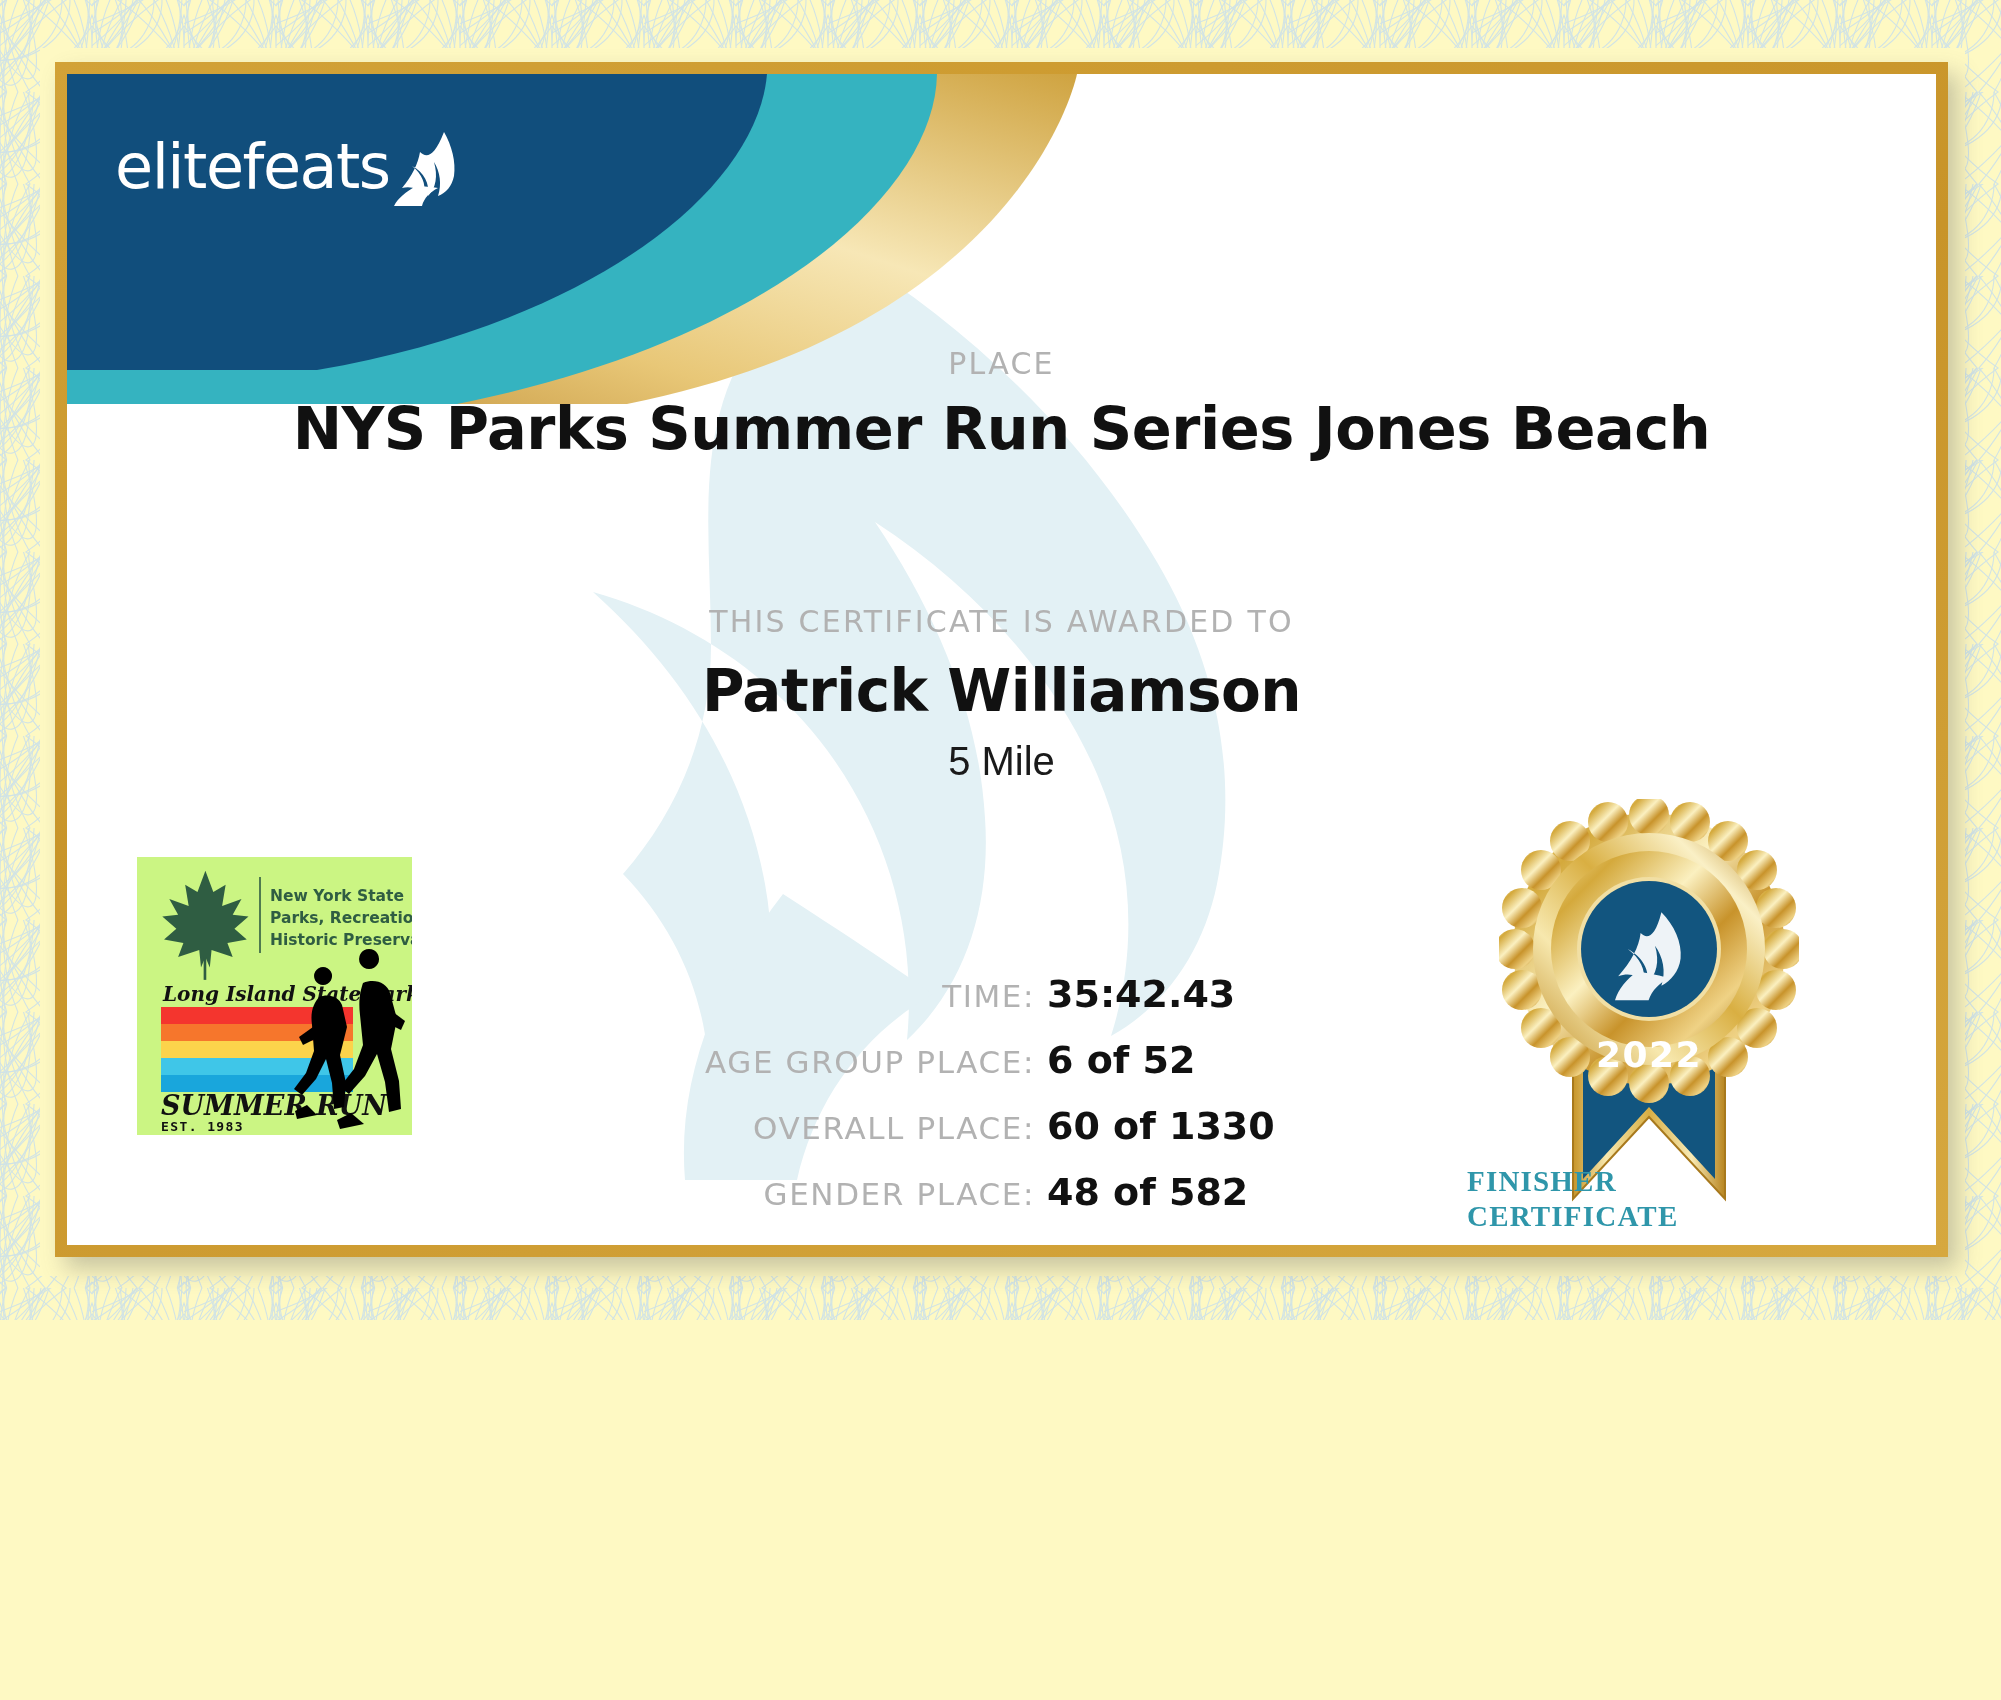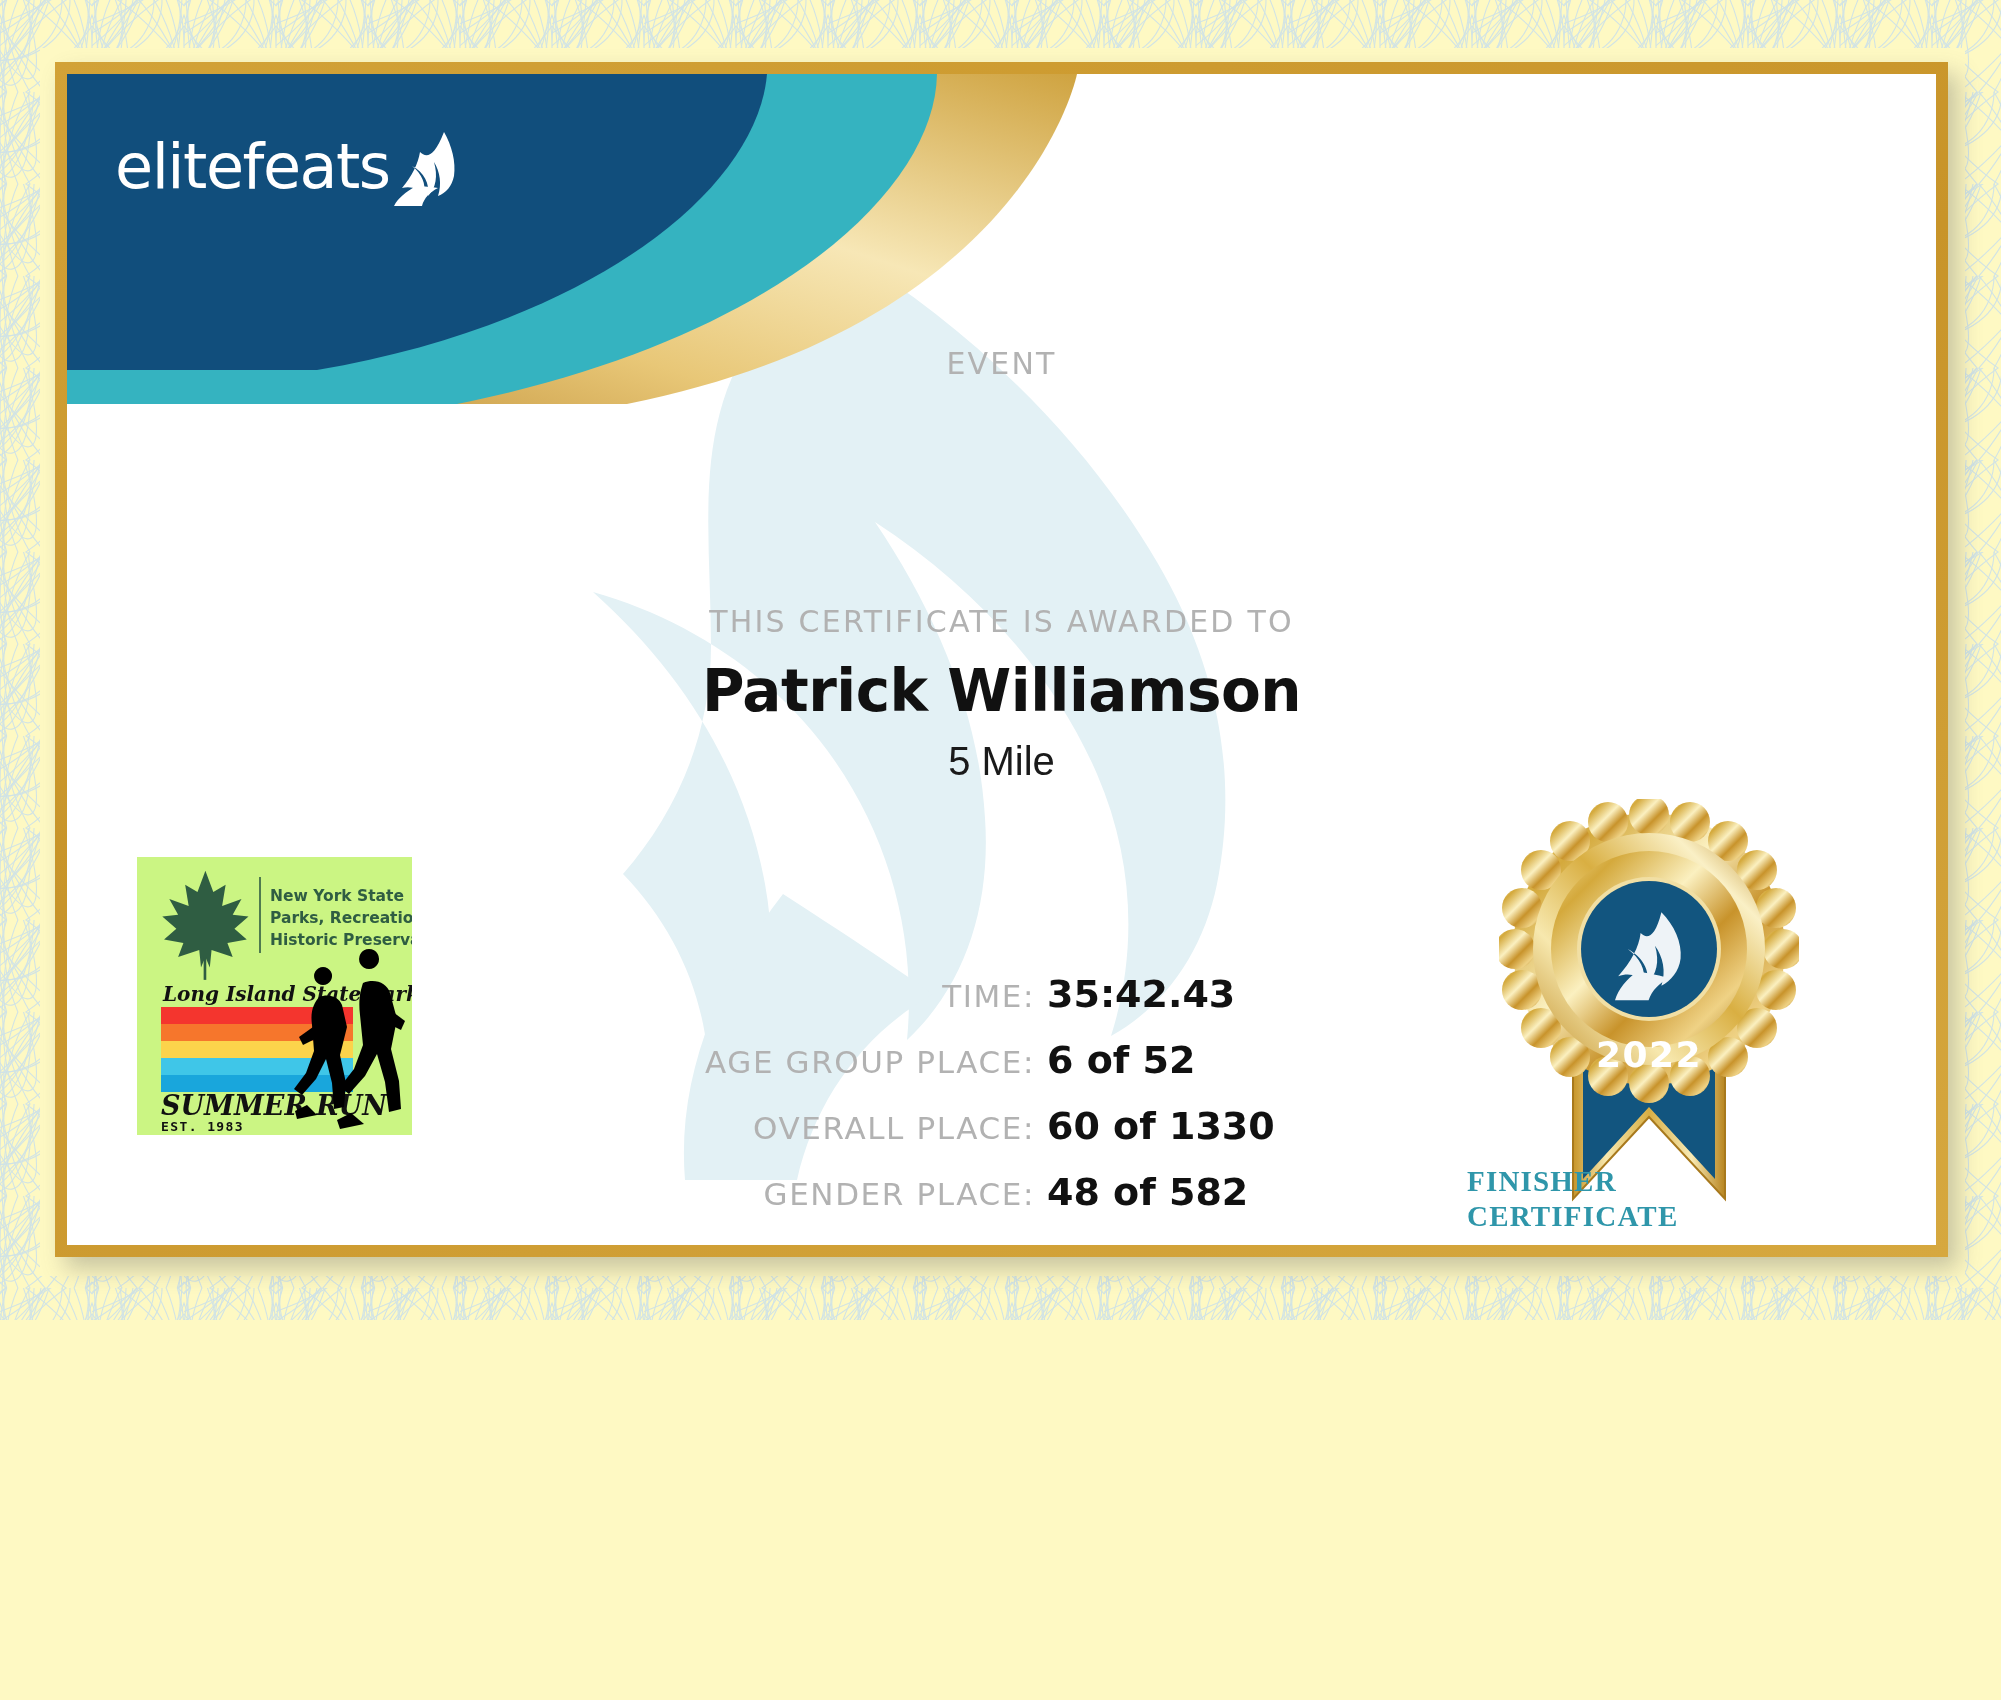--- a/index.html
+++ b/index.html
@@ -231,22 +231,23 @@
                      C26 58 18 56 10 58 C20 46 26 34 28 22
                      C34 28 42 28 52 2 Z"></path>
             <path d="M24 56 C14 62 6 68 2 76 L30 76 C32 68 38 62 46 58
                      C40 57 32 56 24 56 Z"></path>
           </g>
         </svg>
       </div>
 
       <div class="content">
 
-        <div class="label-muted event-label">EVENT</div>
-
+        <div class="label-muted event-label">PLACE</div>
+
+        <div class="event-title">NYS Parks Summer Run Series Jones Beach</div>
 
         <div class="label-muted awarded-label">THIS CERTIFICATE IS AWARDED TO</div>
 
         <div class="recipient">Patrick Williamson</div>
 
         <div class="distance">5 Mile</div>
 
 
         <div class="stats">
           <div class="stat-row">

